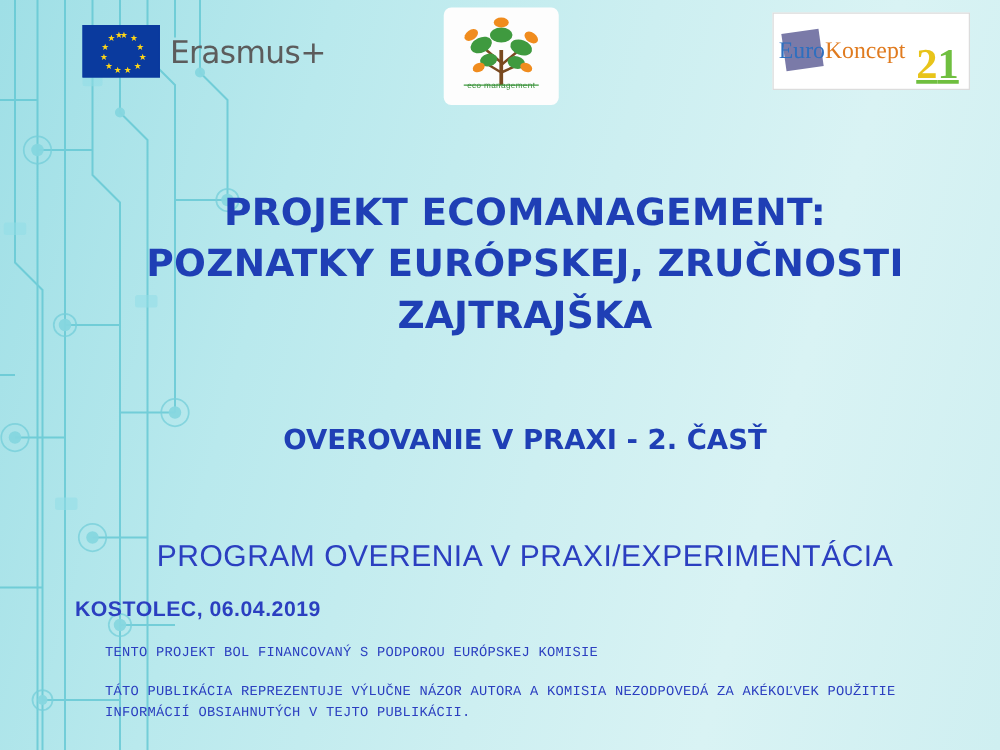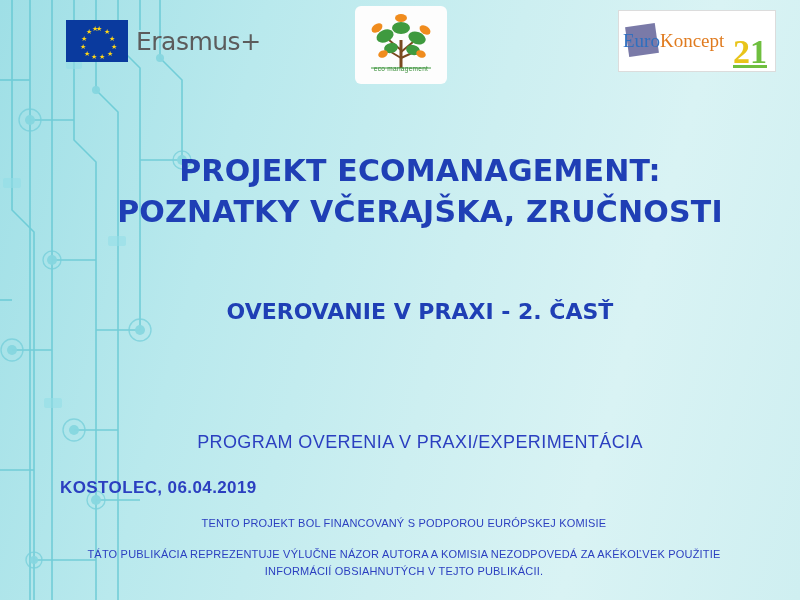--- a/index.html
+++ b/index.html
@@ -166,21 +166,21 @@
     margin: 62px 0 0 0;
   }
 
   .program {
     position: absolute;
     left: 60px;
     top: 432px;
     width: 720px;
     text-align: center;
     font-family: "Liberation Sans", sans-serif;
-    font-size: 18px;
+    font-size: 24px;
     letter-spacing: 0.4px;
     color: #2b3fc0;
   }
   .place {
     position: absolute;
     left: 60px;
     top: 478px;
     width: 720px;
     text-align: left;
     font-family: "Liberation Sans", sans-serif;
@@ -188,26 +188,25 @@
     letter-spacing: 0.4px;
     color: #2b3fc0;
     font-weight: bold;
   }
 
   .disclaimer {
     position: absolute;
     left: 84px;
     top: 515px;
     width: 640px;
-    font-family: Liberation Sans, sans-serif;
+    font-family: Liberation Mono, monospace;
     font-size: 11px;
     line-height: 17px;
     letter-spacing: 0.2px;
     color: #2b3fc0;
-    text-align: center;
   }
   .disclaimer p { margin: 0 0 14px 0; }
   .disclaimer p:last-child { margin-bottom: 0; }
 </style>
 </head>
 <body>
 
 <div class="slide">
 
   <svg class="circuit" viewBox="0 0 260 600" preserveAspectRatio="none">
@@ -313,21 +312,22 @@
       </div>
       <div class="ek-21">
         <span class="two">2</span><span>1</span>
       </div>
     </div>
   </div>
 
   <div class="content">
     <h1 class="title">
       <span>PROJEKT ECOMANAGEMENT:</span><br>
-      <span>POZNATKY VČERAJŠKA, ZRUČNOSTI</span><br>
+      <span>POZNATKY EURÓPSKEJ, ZRUČNOSTI</span><br>
+      <span>ZAJTRAJŠKA</span>
     </h1>
     <h2 class="subtitle">OVEROVANIE V PRAXI - 2. ČASŤ</h2>
   </div>
 
   <div class="program">PROGRAM OVERENIA V PRAXI/EXPERIMENTÁCIA</div>
   <div class="place">KOSTOLEC, 06.04.2019</div>
 
   <div class="disclaimer">
     <p>TENTO PROJEKT BOL FINANCOVANÝ S PODPOROU EURÓPSKEJ KOMISIE</p>
     <p>TÁTO PUBLIKÁCIA REPREZENTUJE VÝLUČNE NÁZOR AUTORA A KOMISIA NEZODPOVEDÁ ZA AKÉKOĽVEK POUŽITIE  INFORMÁCIÍ OBSIAHNUTÝCH V TEJTO PUBLIKÁCII.</p>

